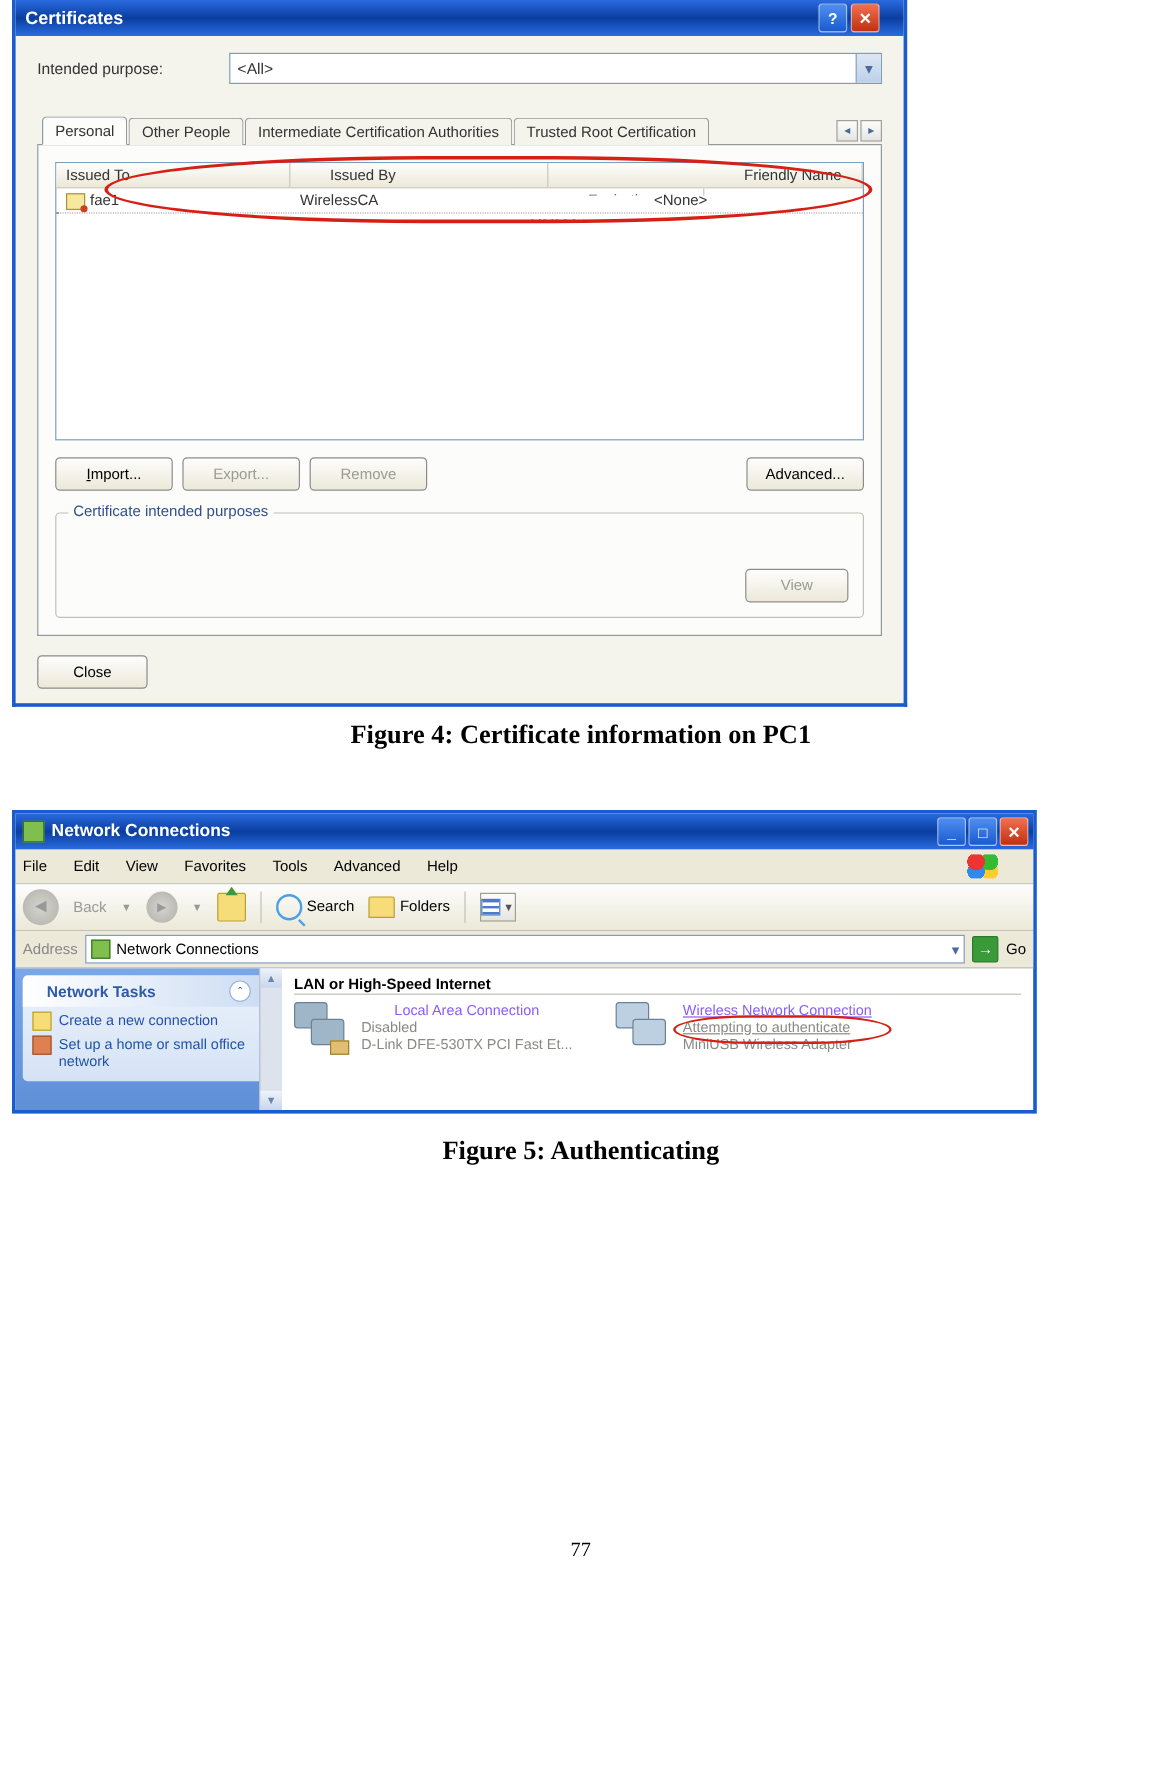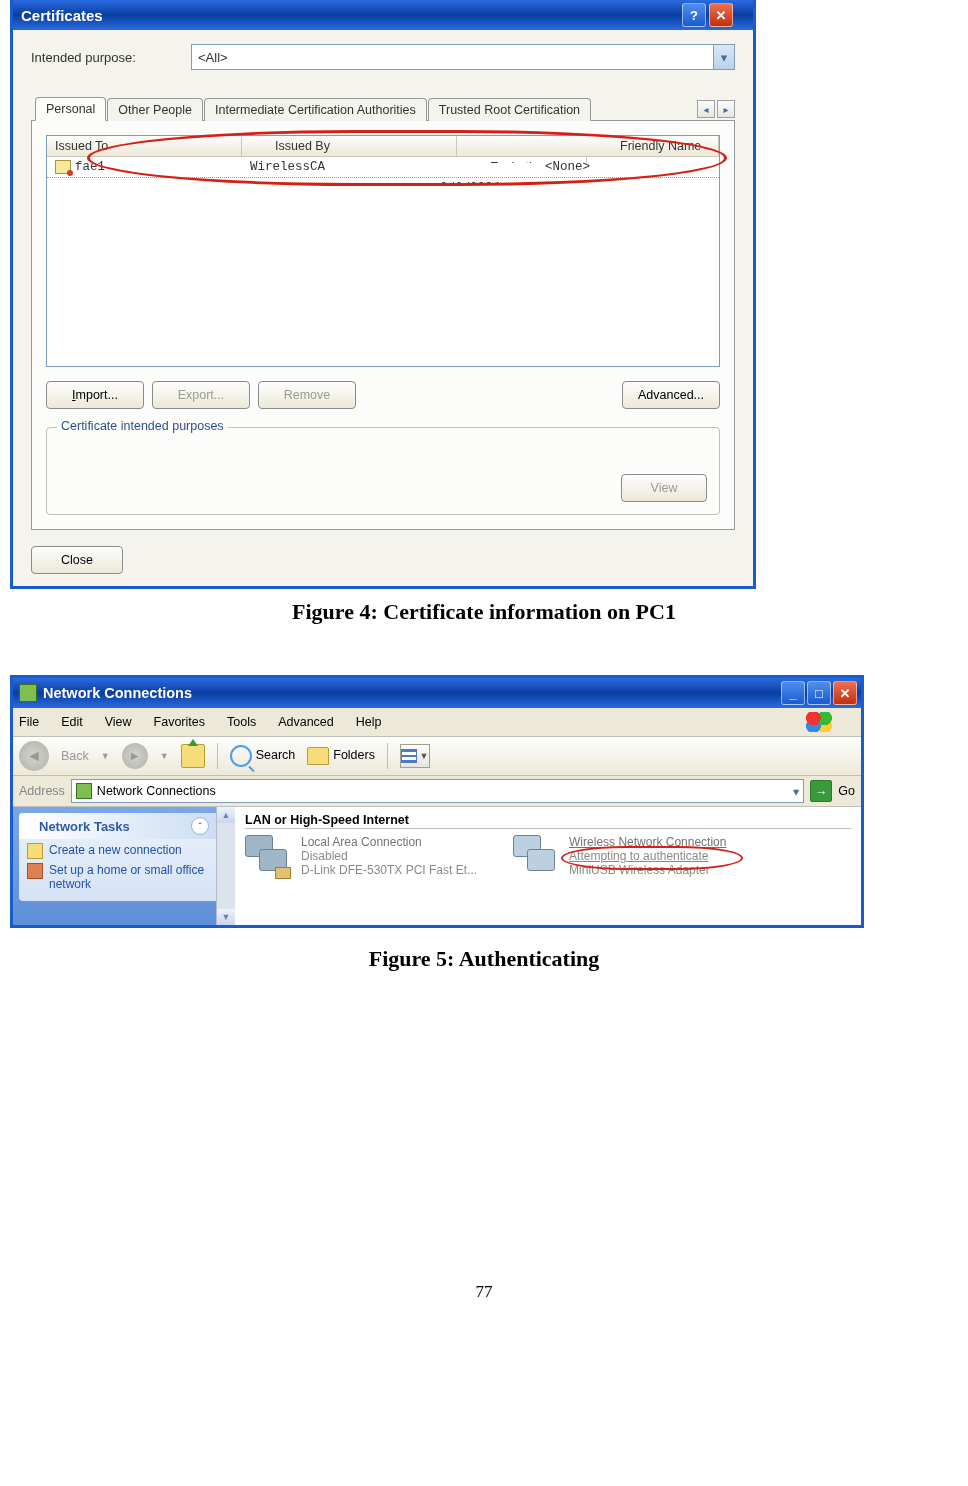--- a/index.html
+++ b/index.html
@@ -137,21 +137,21 @@
     white-space:nowrap;
     overflow:hidden;
   }
   .col-a{width:195px;} .col-b{width:190px;} .col-c{width:105px;margin-top:21px;} .col-d{flex:1;border-right:none;}
   .list-row {
     height:20px;
     display:flex;
     font-size:12.5px;
     border-bottom:1px dotted #999;
   }
-  .list-row div{border-right:none;font-family:Liberation Mono, monospace;}
+  .list-row div{border-right:none;}
   .certicon {
     display:inline-block;width:14px;height:12px;
     background:#f7e8a0;border:1px solid #b09030;margin-right:4px;
     position:relative;vertical-align:middle;
   }
   .certicon::after{content:"";position:absolute;right:-3px;bottom:-3px;width:6px;height:6px;background:#d04020;border-radius:50%;}
   .red-ellipse {
     position:absolute;
     top:-6px; left:40px; right:-8px;
     height:50px;
@@ -295,21 +295,21 @@
   .iconrow{display:flex;gap:36px;}
   .netitem{display:flex;gap:8px;font-size:12px;}
   .bigicon{
     width:48px;height:44px;position:relative;
   }
   .bigicon .mon{width:26px;height:20px;background:#9fb6c8;border:1px solid #6a8296;border-radius:3px;}
   .bigicon .mon2{position:absolute;left:14px;top:14px;width:26px;height:20px;background:#9fb6c8;border:1px solid #6a8296;border-radius:3px;}
   .bigicon .plug{position:absolute;right:2px;bottom:0;width:14px;height:10px;background:#e0c070;border:1px solid #a08030;}
   .bigicon.wl .mon{background:#bcd0e2;}
   .bigicon.wl .mon2{background:#bcd0e2;}
-  .itemtitle{color:#737373;}
+  .itemtitle{color:#8b5cf6;text-align:center;}
   .itemtitle.underline{text-decoration:underline;}
   .itemsub{color:#8a8a84;}
   .itemsub.underline{text-decoration:underline;}
   .red-ellipse2{
     position:absolute;
     border:2.5px solid #d62015;
     border-radius:50%/70%;
     width:178px;height:20px;
     pointer-events:none;
   }

